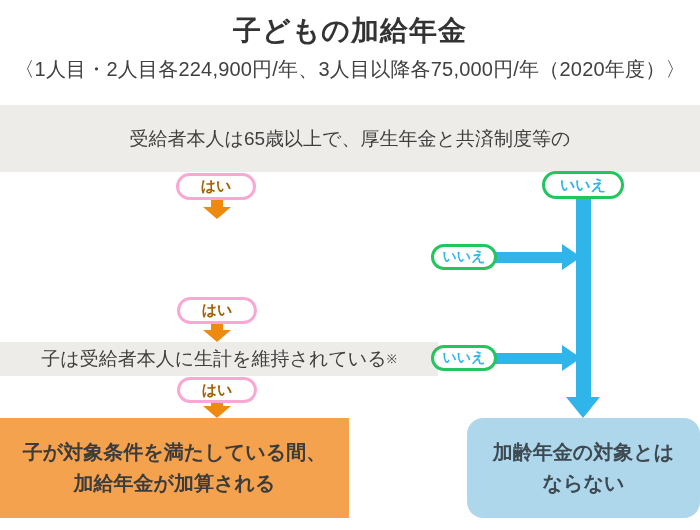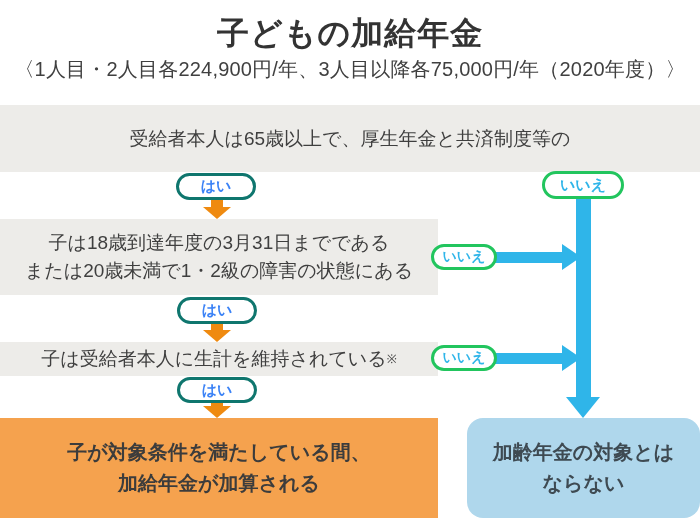--- a/index.html
+++ b/index.html
@@ -3,40 +3,40 @@
 <meta charset="utf-8">
 <style>
   html,body{margin:0;padding:0;background:#fff;}
   .canvas{
     position:relative;width:700px;height:530px;overflow:hidden;background:#ffffff;
     font-family:"Liberation Sans", sans-serif;color:#3d3d3d;
   }
   .abs{position:absolute;}
   .title{
     left:0;top:12px;width:700px;text-align:center;
-    font-size:32px;font-weight:bold;letter-spacing:1px;color:#333;
+    font-size:28px;font-weight:bold;letter-spacing:1px;color:#333;
   }
   .subtitle{
     left:0;top:56px;width:700px;text-align:center;
     font-size:20px;color:#404040;letter-spacing:.2px;
   }
   .cond{
     background:#edece9;display:flex;flex-direction:column;
     align-items:center;justify-content:center;text-align:center;
     font-size:19px;line-height:28px;color:#3f3f3f;
   }
   .box1{left:0;top:105px;width:700px;height:67px;}
   .box2{left:0;top:219px;width:438px;height:76px;}
   .box3{left:0;top:342px;width:438px;height:34px;flex-direction:row;}
   .box3 sup{font-size:12px;line-height:0;vertical-align:super;}
   .pill{
     background:#ffffff;border-radius:15px;display:flex;align-items:center;justify-content:center;
     font-weight:bold;z-index:5;box-sizing:border-box;
   }
-  .pill.orange{border:3px solid #0f766e;color:#3b82f6;}
+  .pill.orange{border:3px solid #f9a8d4;color:#a16207;}
   .pill.blue{border:3px solid #22c55e;color:#2fb5e9;}
   .hai1{left:176px;top:173px;width:80px;height:27px;font-size:15px;}
   .hai2{left:177px;top:297px;width:80px;height:27px;font-size:15px;}
   .hai3{left:177px;top:377px;width:80px;height:26px;font-size:15px;}
   .iie1{left:542px;top:171px;width:82px;height:28px;font-size:15px;}
   .iie2{left:431px;top:244px;width:66px;height:26px;font-size:14px;}
   .iie3{left:431px;top:345px;width:66px;height:26px;font-size:14px;}
   
   .darrow{width:28px;z-index:2;}
   .darrow .stem{width:12px;height:8px;margin:0 auto;background:#ef8a10;}
@@ -58,21 +58,21 @@
   .hhead{width:0;height:0;z-index:2;
     border-top:13px solid transparent;border-bottom:13px solid transparent;
     border-left:19px solid #2fb5e9;}
   .hh2{left:562px;top:244px;}
   .hh3{left:562px;top:345px;}
   
   .result{
     display:flex;flex-direction:column;align-items:center;justify-content:center;
     text-align:center;font-weight:bold;font-size:20px;line-height:31px;
   }
-  .result.positive{left:0;top:418px;width:438px;height:100px;background:#f5a24e;color:#3c3c3c;}
+  .result.positive{left:0;top:418px;width:349px;height:100px;background:#f5a24e;color:#3c3c3c;}
   .result.negative{left:467px;top:418px;width:233px;height:100px;background:#afd7ec;color:#3e4a52;border-radius:16px;}
 </style>
 </head>
 <body>
 
 <div class="canvas">
 
   <div class="abs title">子どもの加給年金</div>
   <div class="abs subtitle">〈1人目・2人目各224,900円/年、3人目以降各75,000円/年（2020年度）〉</div>
 
@@ -101,24 +101,20 @@
   <div class="abs hstem hs3"></div>
   <div class="abs hhead hh3"></div>
 
   <div class="abs pill orange hai1">はい</div>
   <div class="abs pill blue iie1">いいえ</div>
   <div class="abs pill orange hai2">はい</div>
   <div class="abs pill blue iie2">いいえ</div>
   <div class="abs pill orange hai3">はい</div>
   <div class="abs pill blue iie3">いいえ</div>
 
-  <div class="abs cond box2">
-    <span>子は18歳到達年度の3月31日までである</span>
-    <span>または20歳未満で1・2級の障害の状態にある</span>
-  </div>
 
   <div class="abs cond box3">
     <span>子は受給者本人に生計を維持されている</span>
       <sup>※</sup>
   </div>
 
   <div class="abs result positive">
     <span>子が対象条件を満たしている間、</span>
     <span>加給年金が加算される</span>
   </div>

